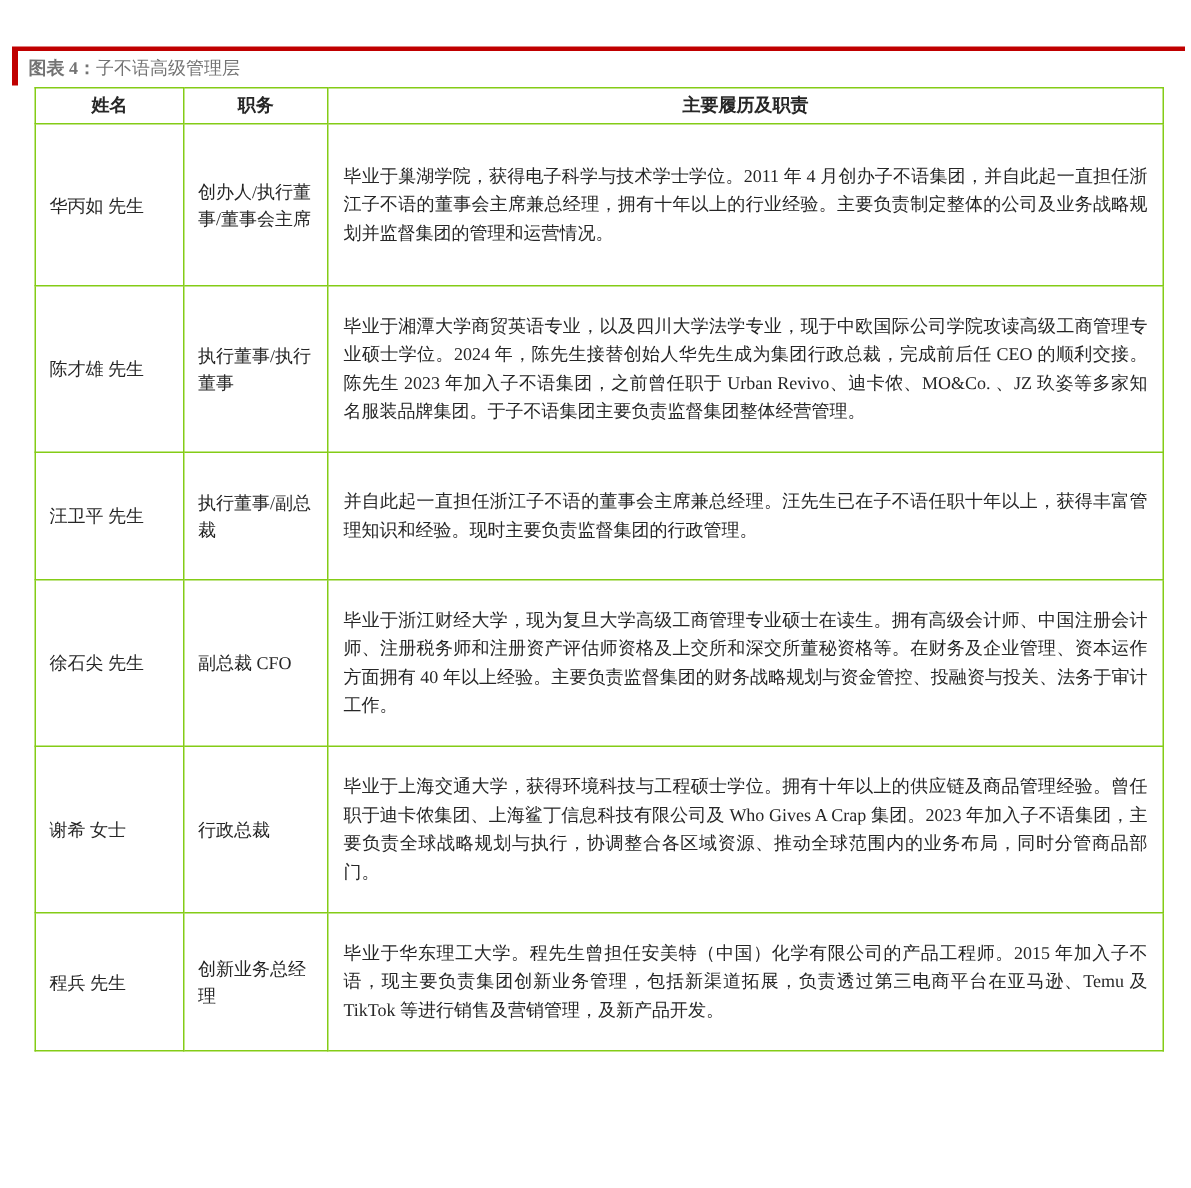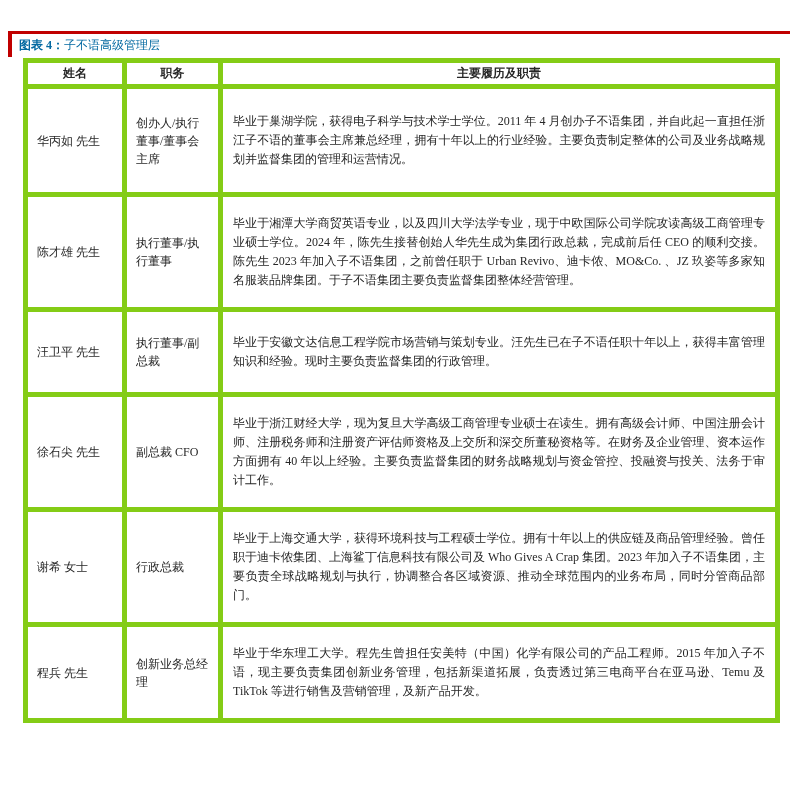--- a/index.html
+++ b/index.html
@@ -19,36 +19,36 @@
   }
   .fig-title {
     position: absolute;
     top: 34px; left: 8px;
     height: 23px;
     border-left: 4px solid #c00000;
     padding-left: 7px;
     display: flex;
     align-items: center;
     font-size: 12px;
-    color: #0369a1;
+    color: #737373;
     white-space: nowrap;
   }
   .fig-title .fig-label { font-weight: bold; }
   .mgmt-table {
     position: absolute;
     top: 58px; left: 23px;
     width: 752px;
     border-collapse: collapse;
     table-layout: fixed;
   }
   .mgmt-table col.c-name { width: 99px; }
   .mgmt-table col.c-pos  { width: 96px; }
   .mgmt-table col.c-desc { width: 557px; }
   .mgmt-table th, .mgmt-table td {
-    border: 5px solid #84cc16;
+    border: 1px solid #84cc16;
     vertical-align: middle;
     font-size: 12px;
   }
   .mgmt-table th {
     height: 24px;
     font-weight: bold;
     text-align: center;
     padding: 2px 4px;
   }
   .cell-name, .cell-pos {
@@ -99,21 +99,21 @@
       <td class="cell-desc">毕业于巢湖学院，获得电子科学与技术学士学位。2011 年 4 月创办子不语集团，并自此起一直担任浙江子不语的董事会主席兼总经理，拥有十年以上的行业经验。主要负责制定整体的公司及业务战略规划并监督集团的管理和运营情况。</td>
     </tr>
     <tr class="r1">
       <td class="cell-name">陈才雄 先生</td>
       <td class="cell-pos">执行董事/执行董事</td>
       <td class="cell-desc">毕业于湘潭大学商贸英语专业，以及四川大学法学专业，现于中欧国际公司学院攻读高级工商管理专业硕士学位。2024 年，陈先生接替创始人华先生成为集团行政总裁，完成前后任 CEO 的顺利交接。陈先生 2023 年加入子不语集团，之前曾任职于 Urban Revivo、迪卡侬、MO&amp;Co. 、JZ 玖姿等多家知名服装品牌集团。于子不语集团主要负责监督集团整体经营管理。</td>
     </tr>
     <tr class="r2">
       <td class="cell-name">汪卫平 先生</td>
       <td class="cell-pos">执行董事/副总裁</td>
-      <td class="cell-desc">毕业于安徽文达信息工程学院市场营销与策划专业。汪先生已在子不语任职十年以上，获得丰富管理知识和经验。现时主要负责监督集团的行政管理。</td>
+      <td class="cell-desc">并自此起一直担任浙江子不语的董事会主席兼总经理。汪先生已在子不语任职十年以上，获得丰富管理知识和经验。现时主要负责监督集团的行政管理。</td>
     </tr>
     <tr class="r4">
       <td class="cell-name">徐石尖 先生</td>
       <td class="cell-pos">副总裁 CFO</td>
       <td class="cell-desc">毕业于浙江财经大学，现为复旦大学高级工商管理专业硕士在读生。拥有高级会计师、中国注册会计师、注册税务师和注册资产评估师资格及上交所和深交所董秘资格等。在财务及企业管理、资本运作方面拥有 40 年以上经验。主要负责监督集团的财务战略规划与资金管控、投融资与投关、法务于审计工作。</td>
     </tr>
     <tr class="r5">
       <td class="cell-name">谢希 女士</td>
       <td class="cell-pos">行政总裁</td>
       <td class="cell-desc">毕业于上海交通大学，获得环境科技与工程硕士学位。拥有十年以上的供应链及商品管理经验。曾任职于迪卡侬集团、上海鲨丁信息科技有限公司及 Who Gives A Crap 集团。2023 年加入子不语集团，主要负责全球战略规划与执行，协调整合各区域资源、推动全球范围内的业务布局，同时分管商品部门。</td>

